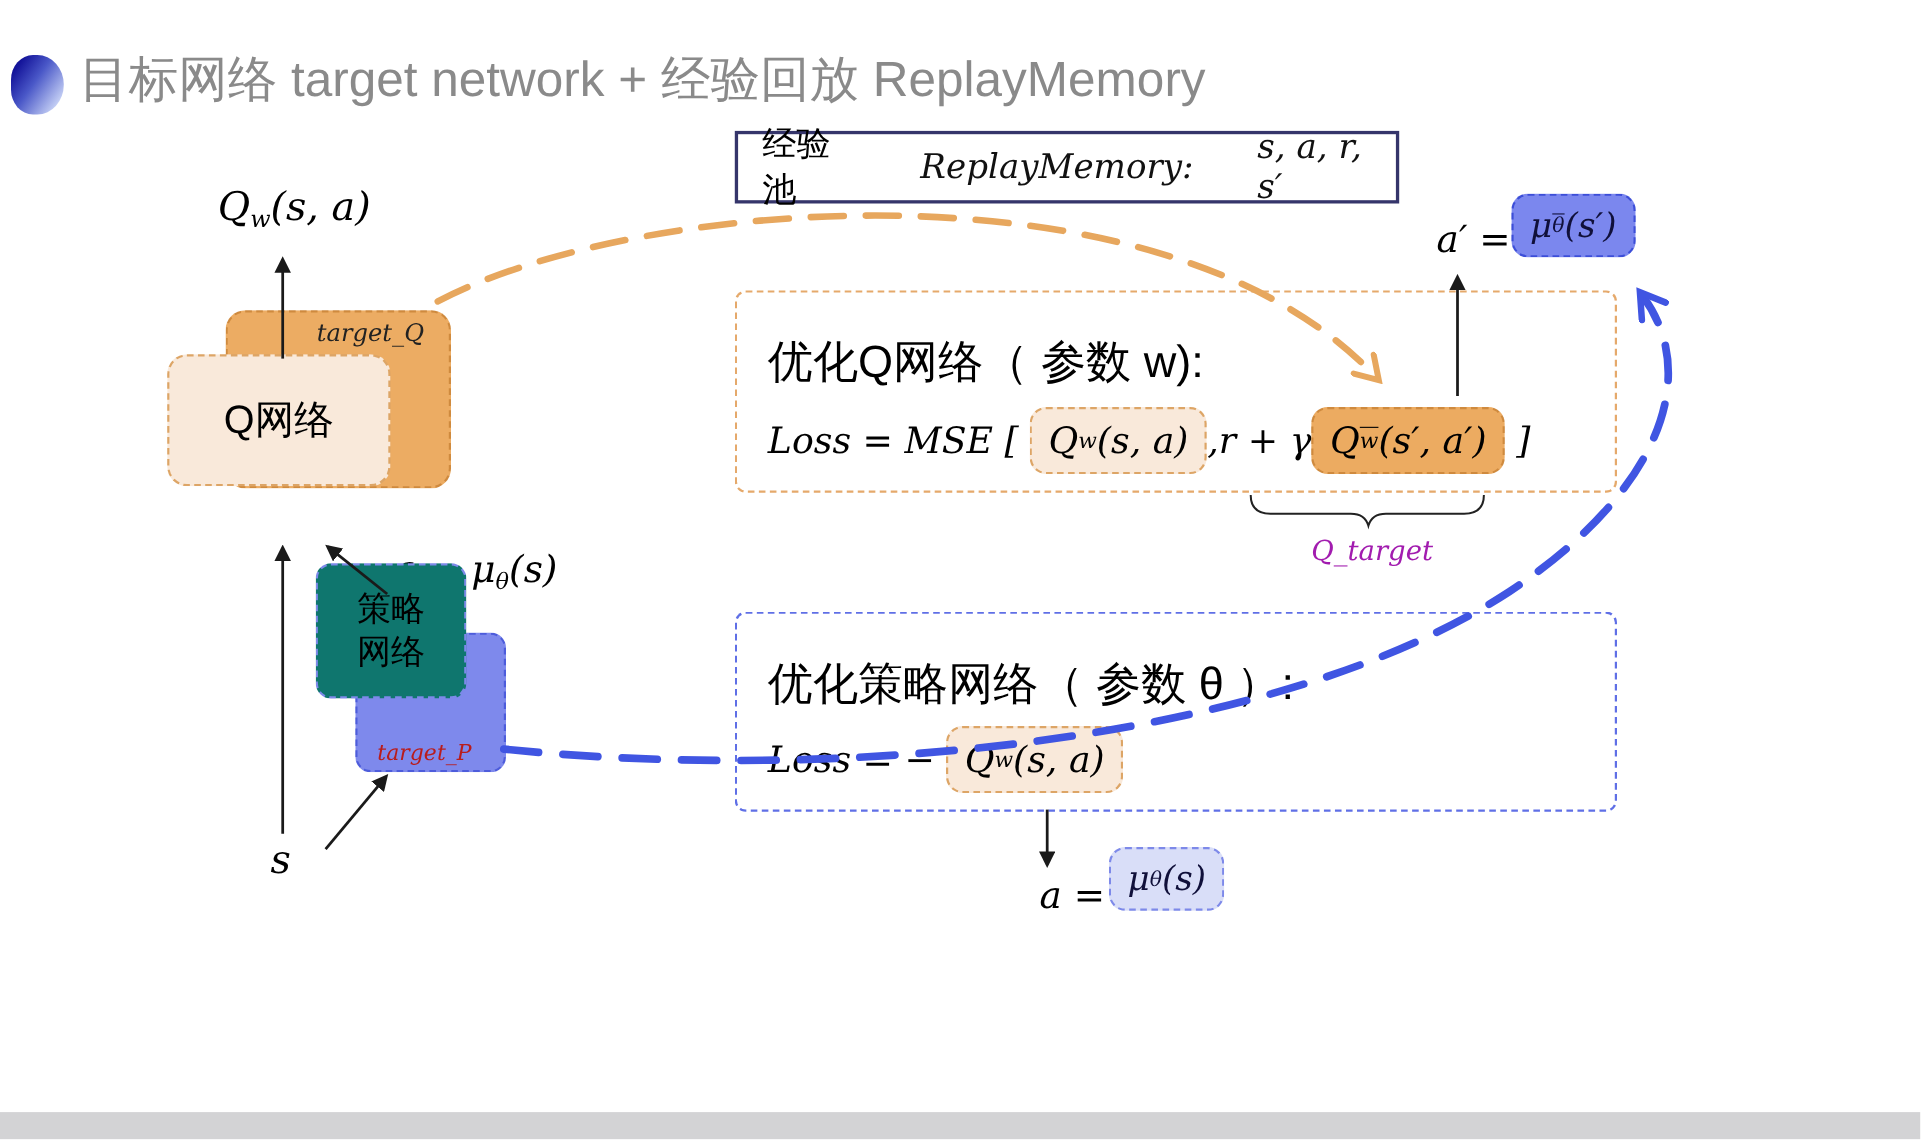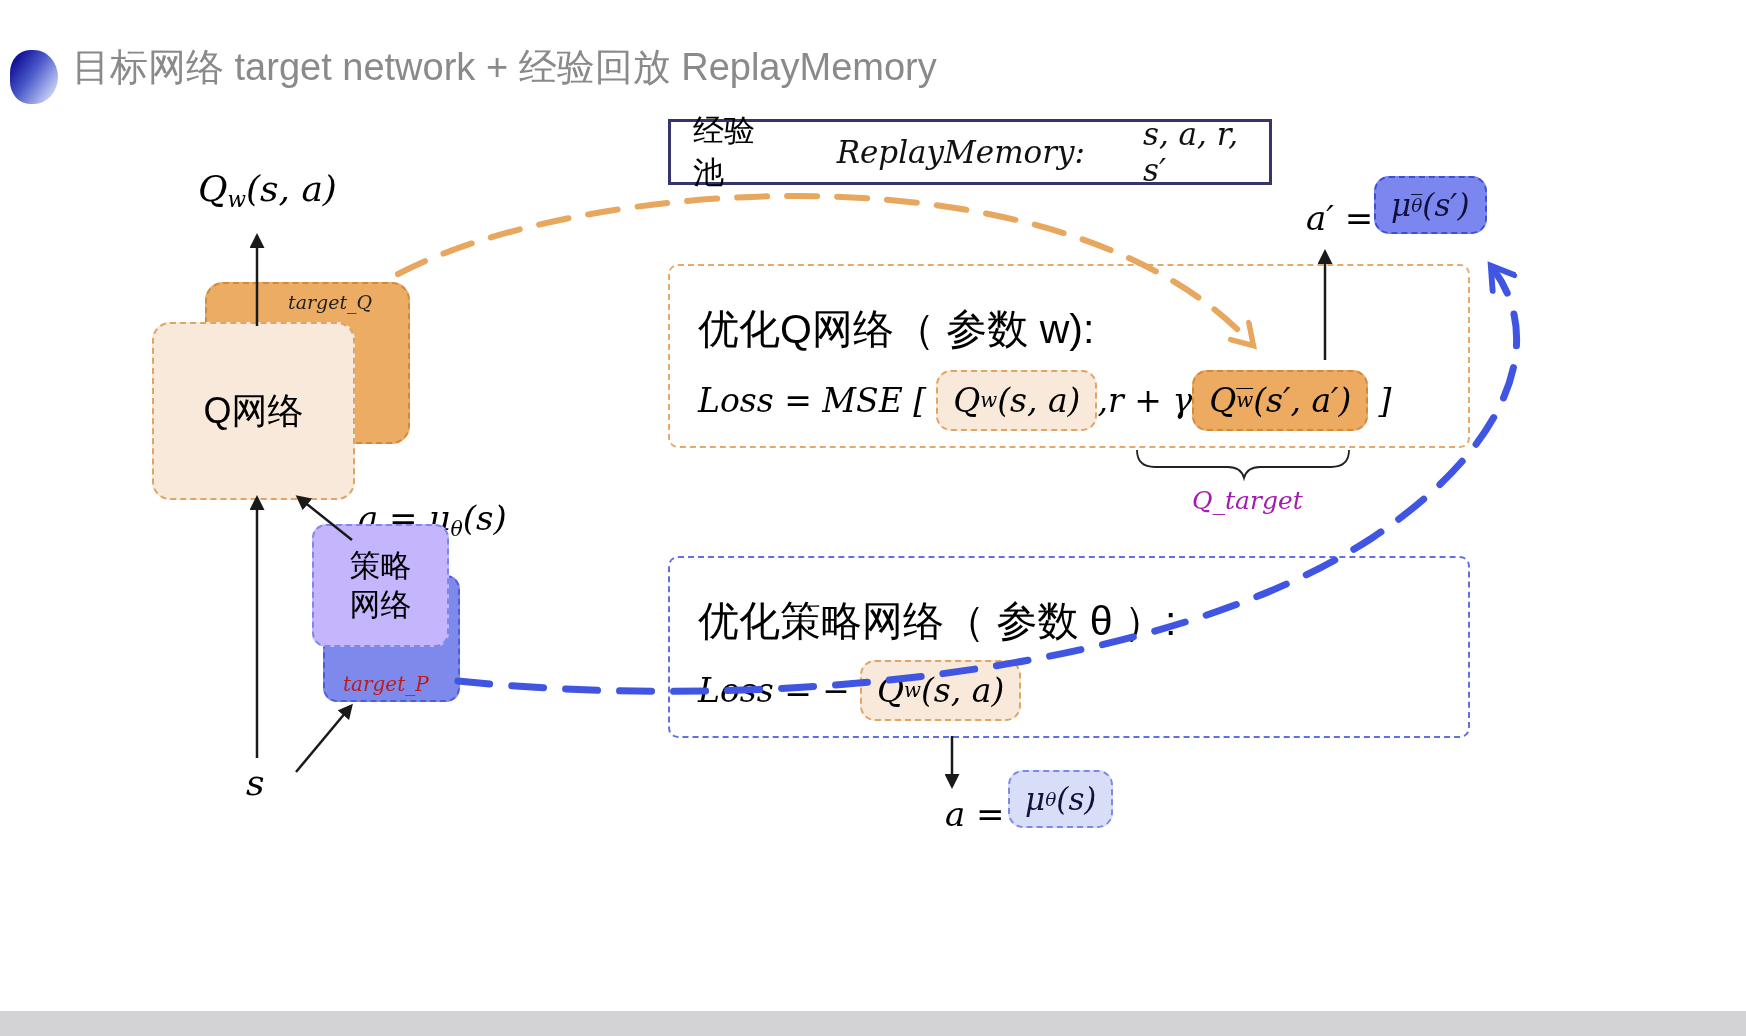--- a/index.html
+++ b/index.html
@@ -7,40 +7,40 @@
           font-family:"Liberation Sans","DejaVu Sans",sans-serif;color:#111;}
   .abs{position:absolute;}
   .math{font-family:"DejaVu Serif","Liberation Serif",serif;font-style:italic;}
   .sub{font-size:0.6em;vertical-align:-0.3em;}
   .ov{text-decoration:overline;}
   .nowrap{white-space:nowrap;}
 
   
   .title-icon{left:10px;top:50px;width:48px;height:54px;border-radius:50% 60% 60% 50%;
               background:linear-gradient(125deg,#14149a 15%,#4a58c8 45%,#c2cdf4 85%);}
-  .page-title{left:72px;top:42px;font-size:38px;color:#8a8a8a;letter-spacing:0px;}
+  .page-title{left:72px;top:42px;font-size:45px;color:#8a8a8a;letter-spacing:0px;}
 
   
   .replay-box{left:668px;top:119px;width:604px;height:66px;border:3px solid #35356b;background:#fff;
               display:flex;align-items:center;padding-left:22px;font-size:31px;box-sizing:border-box;gap:40px;}
   .replay-box .cjk{color:#000;margin-right:12px;}
   .replay-box .vars{margin-left:18px;}
 
   
   .box{box-sizing:border-box;display:flex;align-items:center;justify-content:center;}
   .target-q-box{left:205px;top:282px;width:205px;height:162px;background:#ecac63;
                 border:2px dashed #cf8a3e;border-radius:18px;z-index:1;}
-  .q-net-box{left:152px;top:322px;width:203px;height:178px;background:#f9e9da;
+  .q-net-box{left:152px;top:322px;width:203px;height:120px;background:#f9e9da;
              border:2px dashed #dda566;border-radius:18px;z-index:2;font-size:36px;color:#000;}
-  .target-q-label{left:288px;top:291px;font-size:19px;color:#222;z-index:1;}
+  .target-q-label{left:288px;top:291px;font-size:22px;color:#222;z-index:1;}
   .target-p-box{left:323px;top:575px;width:137px;height:127px;background:#7e89ec;
                 border:2px dashed #4d5cdb;border-radius:14px;z-index:1;}
-  .policy-box{left:287px;top:524px;width:137px;height:123px;background:#c4b5fd;
+  .policy-box{left:287px;top:512px;width:137px;height:123px;background:#0f766e;
               border:2px dashed #7d89e9;border-radius:14px;z-index:2;font-size:31px;color:#000;
-              flex-direction:column;line-height:1.25;margin-left:25px;}
+              flex-direction:column;line-height:1.25;}
   .target-p-label{left:343px;top:672px;font-size:20px;color:#b91c1c;z-index:2;}
 
   
   .q-output-formula{left:198px;top:168px;font-size:36px;color:#000;}
   .action-formula{left:358px;top:498px;font-size:34px;color:#000;font-style:italic;}
   .state-label{left:246px;top:762px;font-size:36px;color:#000;}
   .next-action-pre{left:1306px;top:198px;font-size:34px;color:#000;z-index:3;}
   .action-out-pre{left:945px;top:794px;font-size:34px;color:#000;}
 
   

